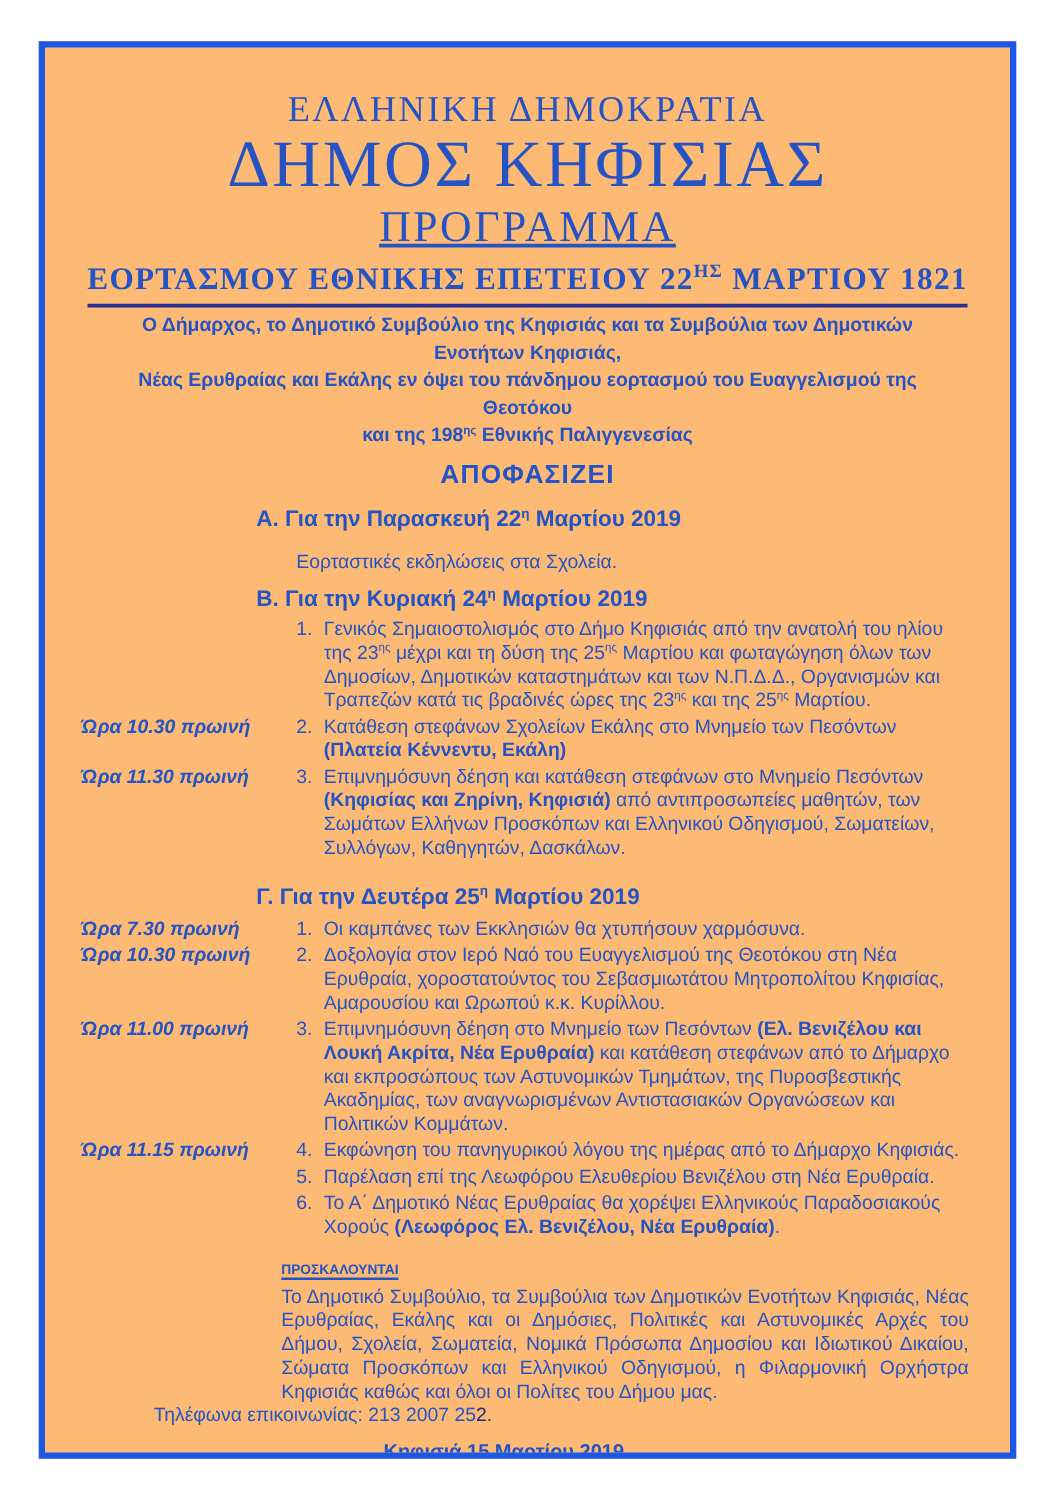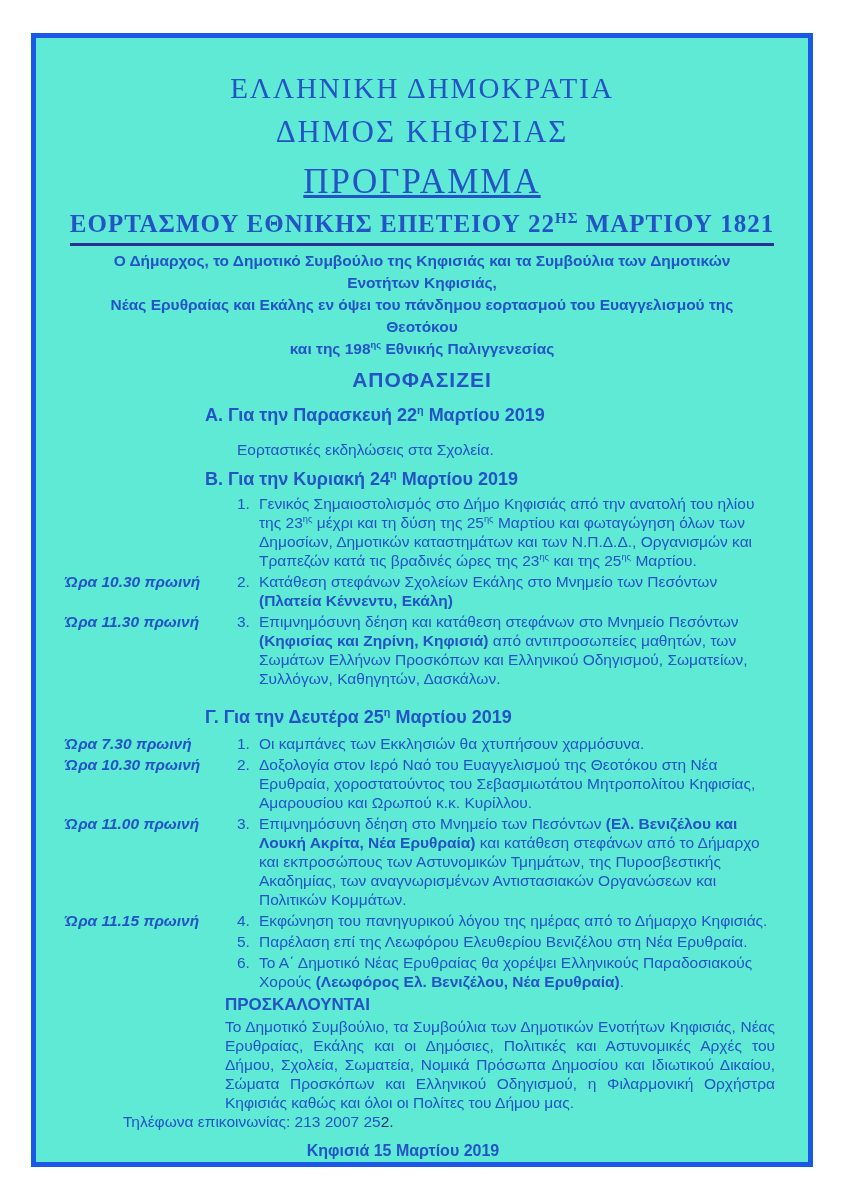--- a/index.html
+++ b/index.html
@@ -3,27 +3,27 @@
 <meta charset="utf-8">
 <style>
   html,body{margin:0;padding:0;}
   body{
     width:845px;height:1200px;position:relative;background:#ffffff;
     font-family:"Liberation Sans",sans-serif;color:#2453c6;
     -webkit-font-smoothing:antialiased;
   }
   .frame{
     position:absolute;left:31px;top:33px;width:782px;height:1134px;
-    border:5px solid #1b58e6;box-sizing:border-box;overflow:hidden;background:#5eead4;
+    border:5px solid #1b58e6;box-sizing:border-box;overflow:hidden;background:#fdba74;
   }
   .content{padding-top:32px;}
   
   .h-serif{font-family:"Liberation Serif",serif;text-align:center;}
   .h1{font-size:29px;line-height:36px;letter-spacing:2px;}
-  .h2{font-size:31px;line-height:52px;letter-spacing:2px;margin-top:0;}
+  .h2{font-size:53px;line-height:52px;letter-spacing:2px;margin-top:0;}
   .h3{font-size:35px;line-height:40px;letter-spacing:2px;margin-top:4px;text-decoration:underline;}
   .h4-wrap{text-align:center;margin-top:6px;}
   .h4{
     font-family:"Liberation Serif",serif;font-weight:bold;font-size:25px;line-height:32px;
     letter-spacing:1px;display:inline-block;border-bottom:3px solid #2b2f94;padding-bottom:3px;
   }
   sup{font-size:60%;line-height:0;}
   
   .intro{margin-top:4px;text-align:center;font-size:15.5px;line-height:22px;font-weight:bold;padding:0 40px;}
   .decides{margin-top:6px;text-align:center;font-size:21px;line-height:28px;font-weight:bold;letter-spacing:1px;}
@@ -36,22 +36,22 @@
   .list{margin-top:2px;font-size:15.5px;line-height:19px;}
   .list-c{margin-top:4px;}
   .row{display:flex;padding-left:29px;padding-right:38px;margin-top:2px;}
   .row:first-child{margin-top:0;}
   .time{width:172px;flex:none;font-weight:bold;font-style:italic;}
   .num{width:22px;flex:none;}
   .txt{flex:1;}
   .b{font-weight:bold;}
   
   .invite-h{
-    margin-top:2px;margin-left:189px;font-weight:bold;font-size:17px;line-height:24px;
-    text-decoration-thickness:2px;text-underline-offset:3px;
+    margin-top:13px;margin-left:189px;font-weight:bold;font-size:11px;line-height:24px;
+    text-decoration:underline;text-decoration-thickness:2px;text-underline-offset:3px;
   }
   .invite-body{margin-left:189px;margin-right:33px;font-size:15.5px;line-height:19px;text-align:justify;}
   .phone-line{margin-left:87px;font-size:15.5px;line-height:19px;}
   .phone-dark{color:#212c7d;}
   
   .footer{margin-top:8px;text-align:center;padding-right:38px;font-weight:bold;font-size:16px;line-height:23px;}
 </style>
 </head>
 <body>
 

